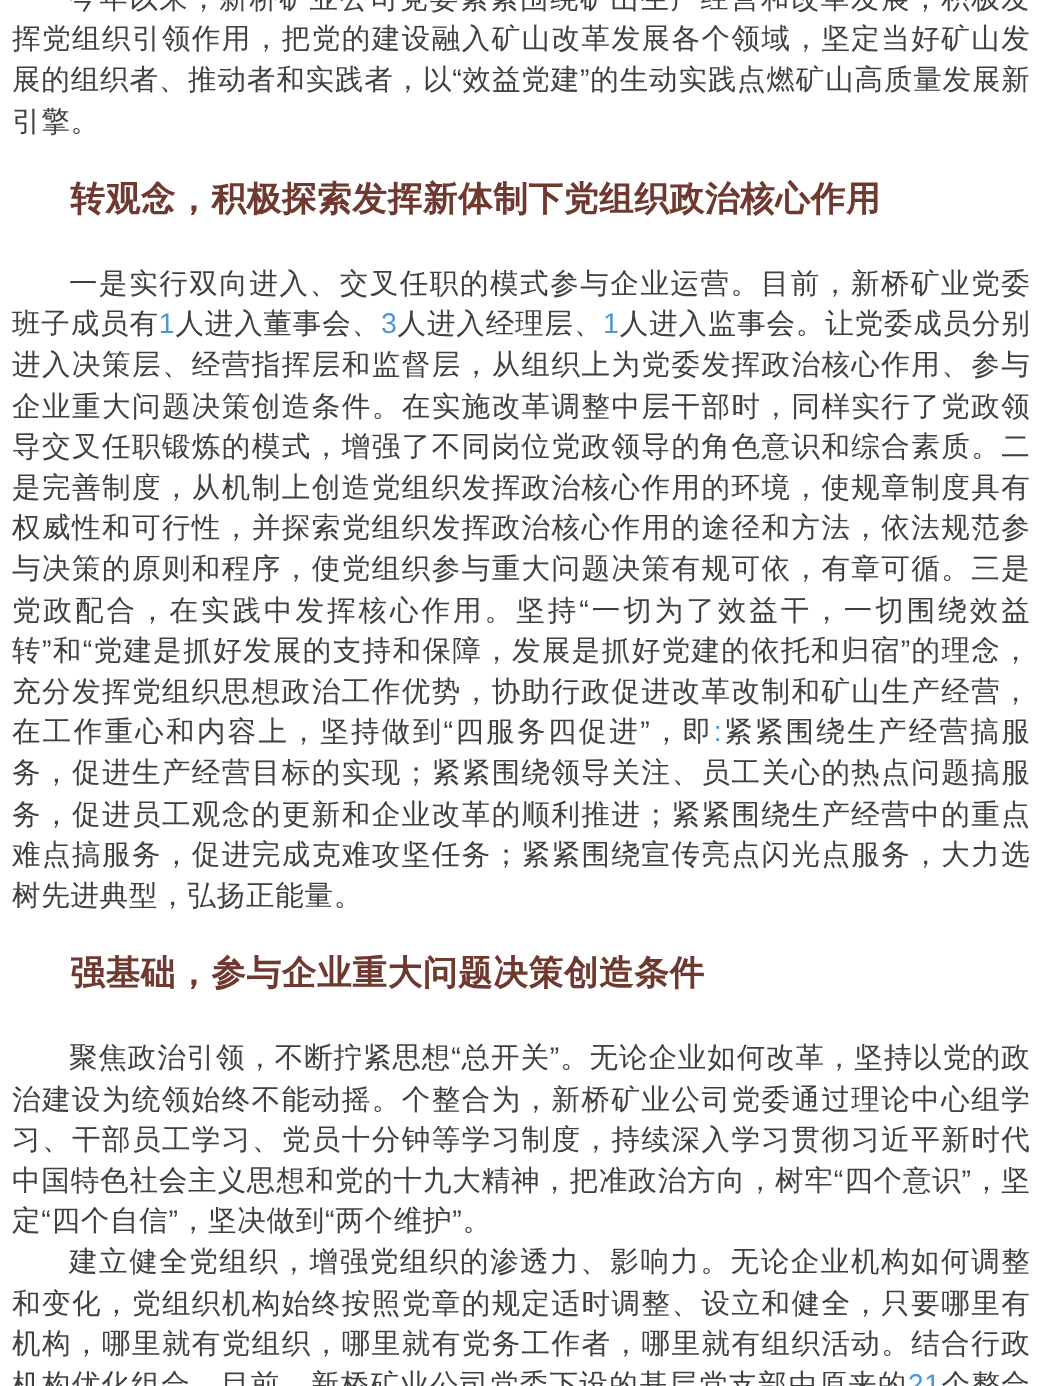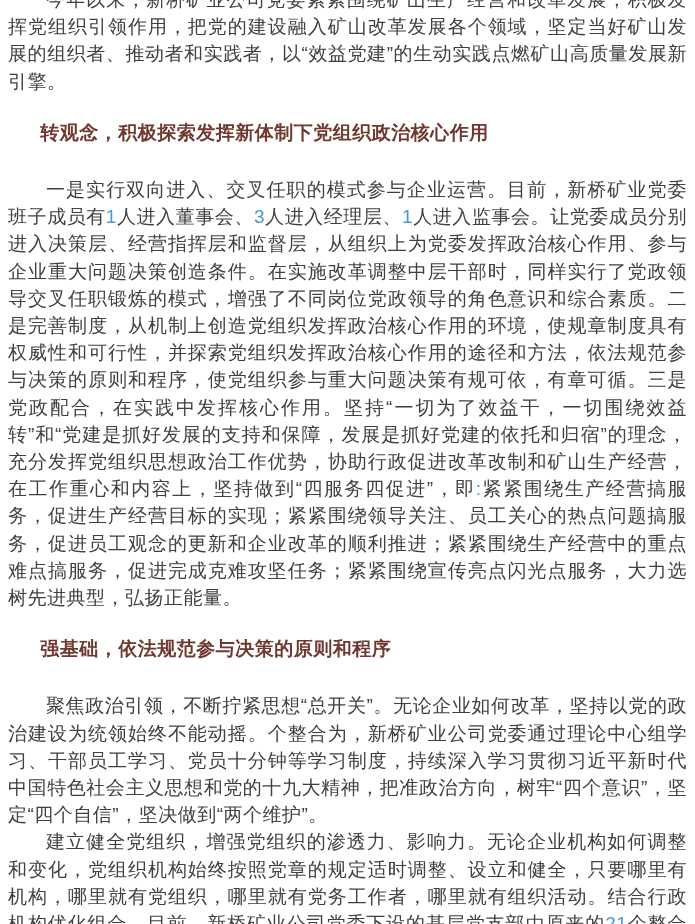--- a/index.html
+++ b/index.html
@@ -28,33 +28,33 @@
     text-align:justify;
     text-justify:inter-character;
     letter-spacing:0.5px;
   }
   .doc p.para{
     margin:0;
     text-indent:2em;
   }
   .doc h2.section-heading{
     margin:24px 0 30px 0;
-    font-size:19px;
+    font-size:23px;
     line-height:27.2px;
     font-weight:bold;
     color:var(--heading-color);
     text-indent:1.7em;
   }
   .doc .hl{
     color:var(--hl-color);
   }
 </style>
 </head>
 <body>
 
 <div class="doc" id="article-body">
     <p class="para"><span>今年以来，新桥矿业公司党委紧紧围绕矿山生产经营和改革发展，积极发挥党组织引领作用，把党的建设融入矿山改革发展各个领域，坚定当好矿山发展的组织者、推动者和实践者，以“效益党建”的生动实践点燃矿山高质量发展新引擎。</span></p>
     <h2 class="section-heading"><span>转观念，积极探索发挥新体制下党组织政治核心作用</span></h2>
     <p class="para"><span>一是实行双向进入、交叉任职的模式参与企业运营。目前，新桥矿业党委班子成员有</span><span class="hl">1</span><span>人进入董事会、</span><span class="hl">3</span><span>人进入经理层、</span><span class="hl">1</span><span>人进入监事会。让党委成员分别进入决策层、经营指挥层和监督层，从组织上为党委发挥政治核心作用、参与企业重大问题决策创造条件。在实施改革调整中层干部时，同样实行了党政领导交叉任职锻炼的模式，增强了不同岗位党政领导的角色意识和综合素质。二是完善制度，从机制上创造党组织发挥政治核心作用的环境，使规章制度具有权威性和可行性，并探索党组织发挥政治核心作用的途径和方法，依法规范参与决策的原则和程序，使党组织参与重大问题决策有规可依，有章可循。三是党政配合，在实践中发挥核心作用。坚持“一切为了效益干，一切围绕效益转”和“党建是抓好发展的支持和保障，发展是抓好党建的依托和归宿”的理念，充分发挥党组织思想政治工作优势，协助行政促进改革改制和矿山生产经营，在工作重心和内容上，坚持做到“四服务四促进”，即</span><span class="hl">:</span><span>紧紧围绕生产经营搞服务，促进生产经营目标的实现；紧紧围绕领导关注、员工关心的热点问题搞服务，促进员工观念的更新和企业改革的顺利推进；紧紧围绕生产经营中的重点难点搞服务，促进完成克难攻坚任务；紧紧围绕宣传亮点闪光点服务，大力选树先进典型，弘扬正能量。</span></p>
-    <h2 class="section-heading"><span>强基础，依法规范参与决策的原则和程序</span></h2>
+    <h2 class="section-heading"><span>强基础，参与企业重大问题决策创造条件</span></h2>
     <p class="para"><span>聚焦政治引领，不断拧紧思想“总开关”。无论企业如何改革，坚持以党的政治建设为统领始终不能动摇。个整合为，新桥矿业公司党委通过理论中心组学习、干部员工学习、党员十分钟等学习制度，持续深入学习贯彻习近平新时代中国特色社会主义思想和党的十九大精神，把准政治方向，树牢“四个意识”，坚定“四个自信”，坚决做到“两个维护”。</span></p>
     <p class="para"><span>建立健全党组织，增强党组织的渗透力、影响力。无论企业机构如何调整和变化，党组织机构始终按照党章的规定适时调整、设立和健全，只要哪里有机构，哪里就有党组织，哪里就有党务工作者，哪里就有组织活动。结合行政机构优化组合，目前，新桥矿业公司党委下设的基层党支部由原来的</span><span class="hl">21</span><span>个整合为</span></p>
   </div>
 
 </body></html>

